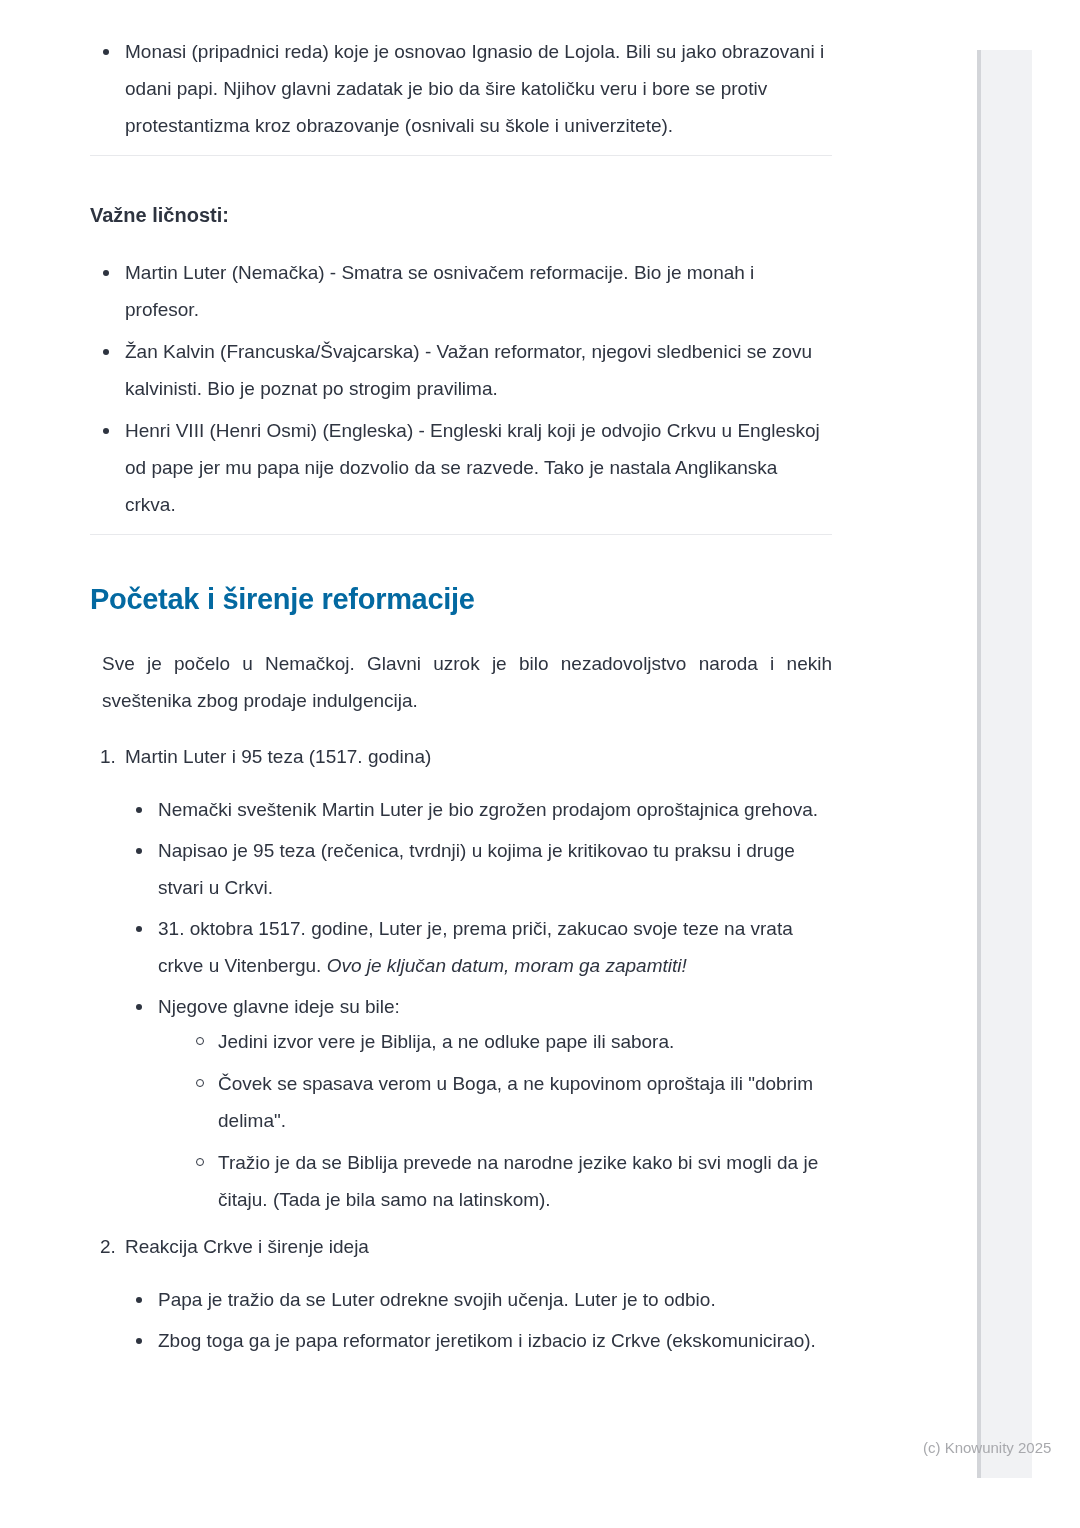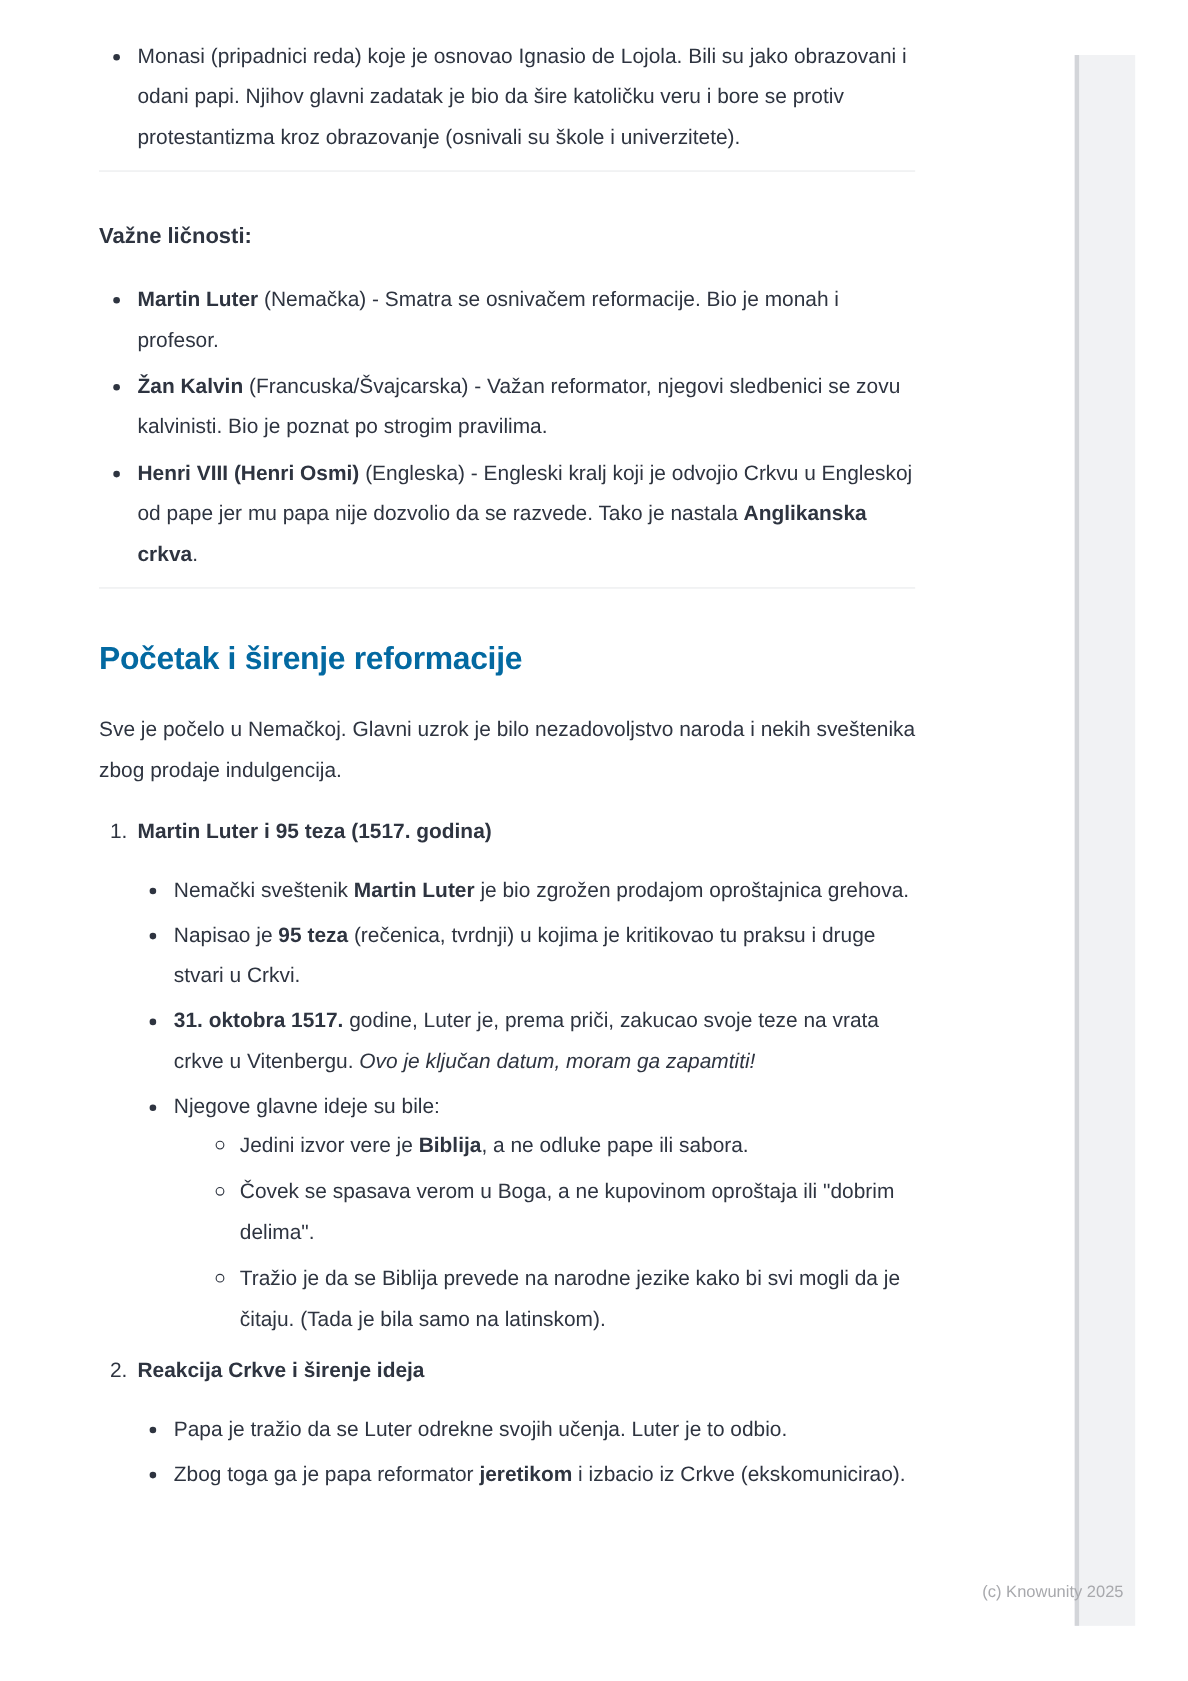--- a/index.html
+++ b/index.html
@@ -11,21 +11,21 @@
     position:relative;
     overflow:hidden;
   }
   .doc{
     position:absolute;
     left:90px; top:33px;
     width:742px;
     font-size:19px;
     line-height:37px;
   }
-  .doc b{font-weight:700;}
+  .doc b{font-weight:400;}
   .doc i{font-style:italic;}
   .divider{
     border:none;
     border-top:1px solid #e8e9ec;
     margin:11px 0 44px 0;
     height:0;
   }
   .subheading{
     font-weight:700;
     font-size:20px;
@@ -33,21 +33,21 @@
     margin:0 0 24px 0;
   }
   .heading{
     font-weight:700;
     font-size:29px;
     line-height:40px;
     color:#0369a1;
     letter-spacing:-0.3px;
     margin:0 0 26px 0;
   }
-  .para{margin:0 0 19px 0;}
+  .para{margin:0 0 19px 12px;}
   .para.justify{text-align:justify;}
   ul.bullets{list-style:none;margin:0 0 6px 0;padding:0;}
   ul.bullets > li{
     position:relative;
     padding-left:35px;
     margin:0 0 5px 0;
   }
   ul.bullets > li > .marker-dot{
     position:absolute;
     left:13px; top:15.5px;
@@ -83,21 +83,21 @@
   .scroll-strip{
     position:absolute;
     left:977px; top:50px;
     width:55px; height:1428px;
     background:#f1f2f4;
     border-left:4px solid #d3d5d9;
     box-sizing:border-box;
   }
   .watermark{
     position:absolute;
-    left:893px; top:1438px;
+    left:923px; top:1438px;
     font-size:15px;
     line-height:20px;
     color:#a8a9ad;
     z-index:5;
     white-space:nowrap;
   }
 </style>
 </head>
 <body>
 

